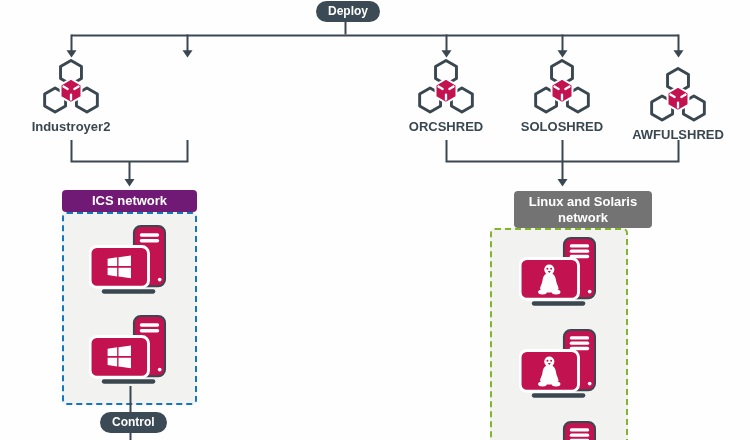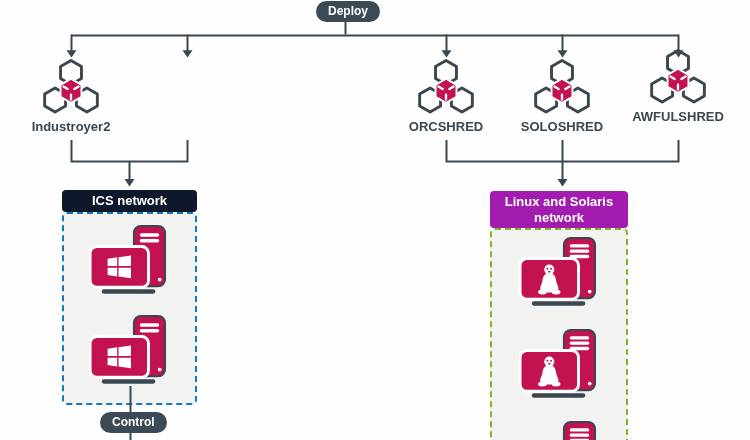--- a/index.html
+++ b/index.html
@@ -19,22 +19,22 @@
   .malware-node .micon{display:block;margin:0 auto;}
   .malware-label{
     display:block;margin-top:4px;font-size:13px;font-weight:bold;color:#3a4750;
     white-space:nowrap;
   }
   .net-header{
     position:absolute;z-index:3;color:#fff;font-size:13px;font-weight:bold;
     text-align:center;border-radius:4px;box-sizing:border-box;
     display:flex;align-items:center;justify-content:center;line-height:16px;
   }
-  .net-header.blue{background:#0f172a;}
-  .net-header.green{background:#a21caf;}
+  .net-header.blue{background:#701a75;}
+  .net-header.green{background:#737373;margin-left:24px;}
   .net-box{
     position:absolute;z-index:2;background:#f2f2f0;border:2px dashed #1377bd;
     border-radius:5px;box-sizing:border-box;
   }
   .net-box.green{border-color:#82b629;}
   .pc-icon{position:absolute;z-index:4;}
 </style>
 </head>
 <body>
 
@@ -136,21 +136,21 @@
         <use href="#malware-icon"></use>
       </svg>
     <span class="malware-label">SOLOSHRED</span>
   </div>
   <div class="malware-node" style="left:391px;top:58px;">
     <svg class="micon" width="62" height="57">
         <use href="#malware-icon"></use>
       </svg>
     <span class="malware-label">ORCSHRED</span>
   </div>
-  <div class="malware-node" style="left:623px;top:48px;">
+  <div class="malware-node" style="left:623px;top:66px;">
     <svg class="micon" width="62" height="57">
         <use href="#malware-icon"></use>
       </svg>
     <span class="malware-label">AWFULSHRED</span>
   </div>
 
   <div class="net-header blue" style="left:62px;top:190px;width:135px;height:22px;">ICS network</div>
   <div class="net-box" style="left:62px;top:212px;width:135px;height:193px;"></div>
   <svg class="pc-icon" style="left:89px;top:225px;" width="82" height="74">
       <use href="#pc-windows"></use>

